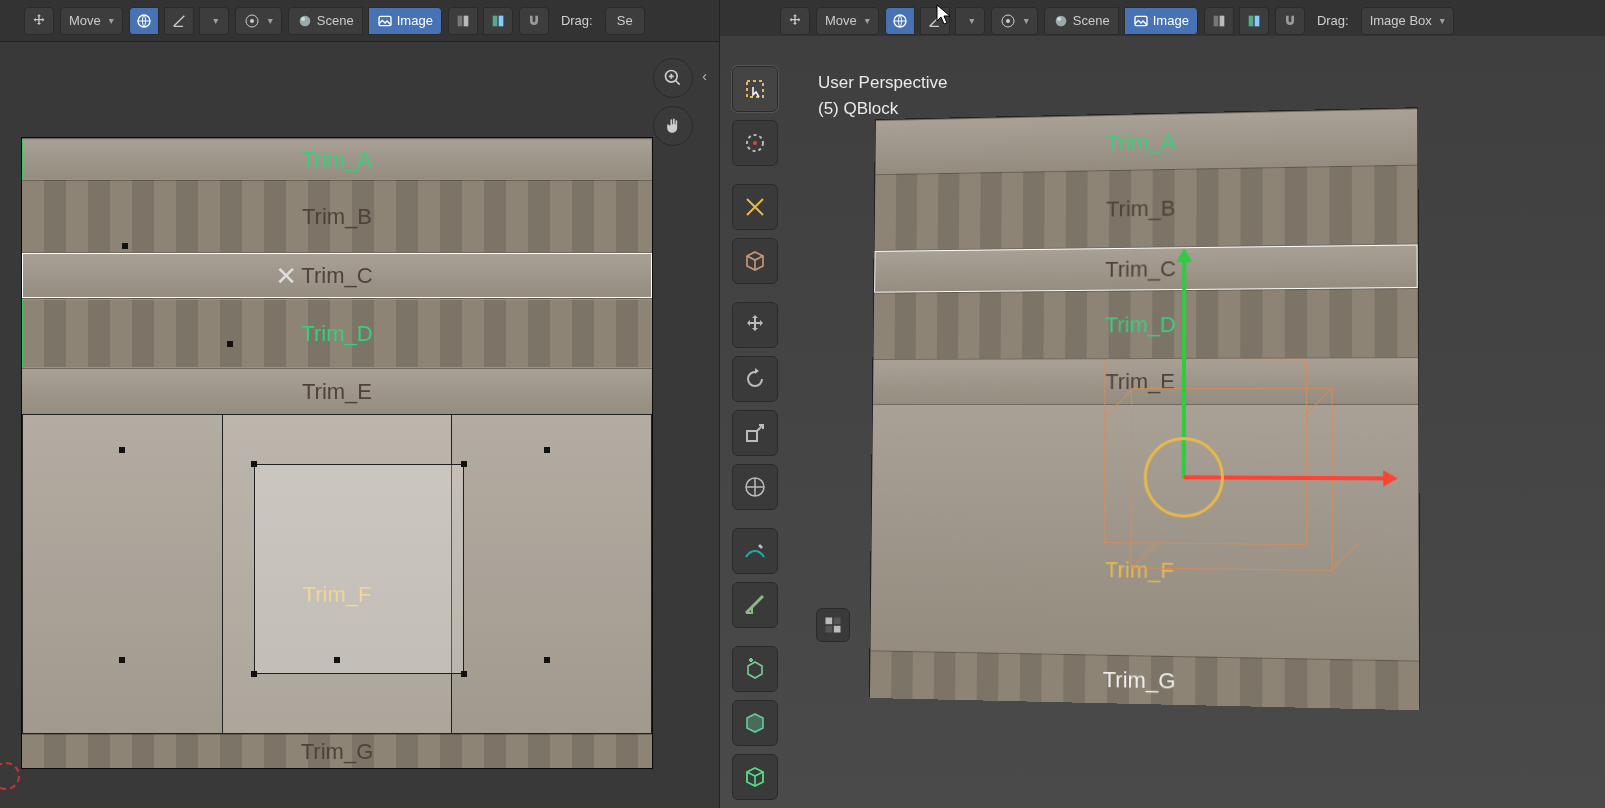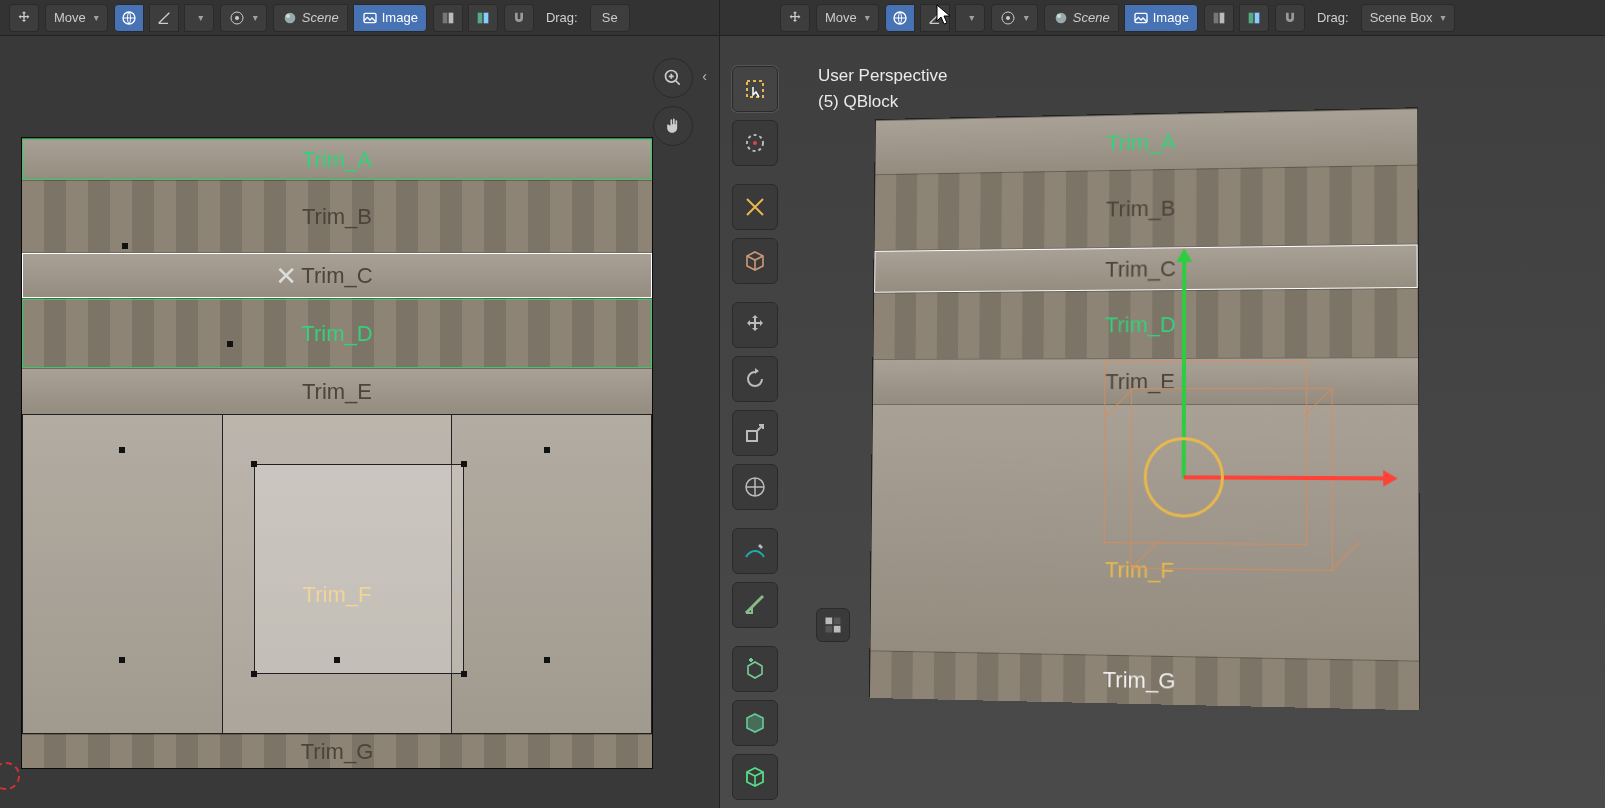--- a/index.html
+++ b/index.html
@@ -15,45 +15,45 @@
   .editor-panel {
     position: relative;
     height: 100%;
     background: #393939;
   }
   .left-panel { width: 720px; border-right: 1px solid #222; }
   .right-panel { flex: 1; }
 
   
   .header {
-    height: 36px;
+    height: 42px;
     background: #333;
     display: flex;
     align-items: center;
     gap: 6px;
-    padding: 0 9px;
+    padding: 0 24px;
     border-bottom: 1px solid #222;
   }
   .tool-btn {
     height: 28px;
     min-width: 28px;
     background: #3d3d3d;
     border: 1px solid #2a2a2a;
     border-radius: 4px;
     display: inline-flex;
     align-items: center;
     justify-content: center;
     color: #ccc;
     font-size: 13px;
     padding: 0 8px;
     gap: 4px;
   }
   .tool-btn.icon-only { padding: 0; width: 30px; }
   .tool-btn.active { background: #4772b3; color: #fff; }
-  .tool-btn.joined-left { border-top-right-radius: 0; border-bottom-right-radius: 0; margin-right: -1px; font-style: italic; }
+  .tool-btn.joined-left { border-top-right-radius: 0; border-bottom-right-radius: 0; margin-right: -1px; }
   .tool-btn.joined-mid { border-radius: 0; margin-right: -1px; }
   .tool-btn.joined-right { border-top-left-radius: 0; border-bottom-left-radius: 0; }
   .hdr-label { font-size: 13px; color: #d0d0d0; padding: 0 6px;}
   .chev { font-size: 10px; opacity: .7; margin-left: 4px; }
   .ico-svg { width: 16px; height: 16px; display: block; }
 
   
   .viewport {
     position: absolute;
     left: 0; right: 0; top: 36px; bottom: 0;
@@ -130,21 +130,21 @@
     border-radius: 6px;
     display: flex; align-items: center; justify-content: center;
     color: #bbb;
   }
   .vtool.group-gap { margin-top: 10px; }
   .vtool.sel { background: #444; box-shadow: 0 0 0 1px #555; }
   .vtool svg { width: 24px; height: 24px; }
 
   .info-text {
     position: absolute;
-    left: 98px; top: 27px;
+    left: 98px; top: 34px;
     font-size: 17px;
     color: #eaeaea;
     line-height: 1.55;
   }
 
   .mesh3d {
     position: absolute;
     left: 145px; top: 75px;
     width: 550px; height: 590px;
     background: linear-gradient(#9b9285, #8b8376);
@@ -413,21 +413,21 @@
         </svg>
     </div>
     <div class="tool-btn icon-only">
       <svg class="ico-svg" viewBox="0 0 24 24">
           <path d="M6 4v8a6 6 0 0012 0V4h-4v8a2 2 0 11-4 0V4z" fill="#999"></path>
         </svg>
     </div>
 
     <span class="hdr-label">Drag:</span>
     <div class="tool-btn">
-      <span>Scene Box</span>
+      <span>Image Box</span>
       <span class="chev">▾</span>
     </div>
 
     <svg class="mouse-cursor" viewBox="0 0 16 22">
       <path d="M1 1l0 16 4-4 3 7 3-1-3-7 6 0z" fill="#fff" stroke="#000" stroke-width="1"></path>
     </svg>
   </div>
 
   <div class="viewport" style="background:linear-gradient(#3f3f3f,#4a4a4a);">
 

